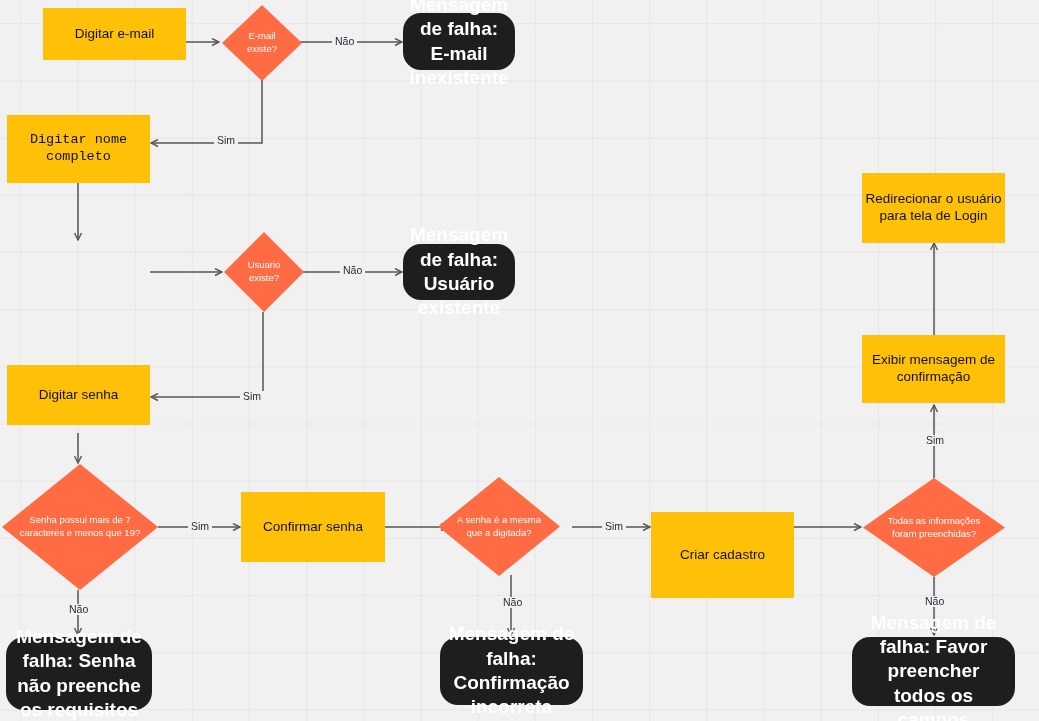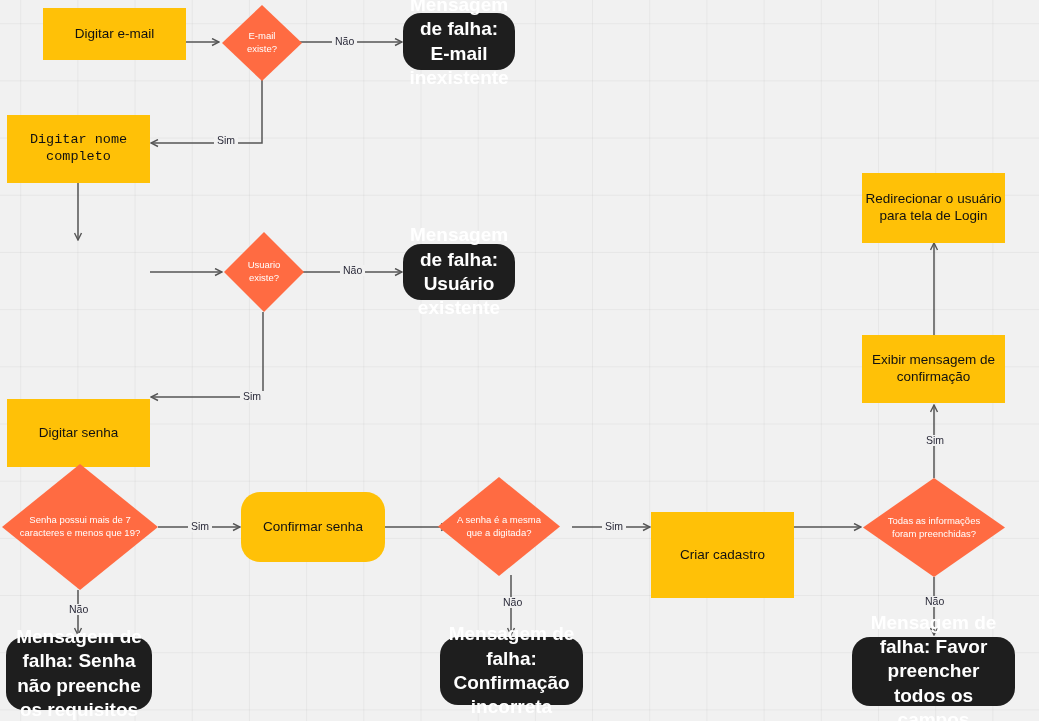--- a/index.html
+++ b/index.html
@@ -106,25 +106,25 @@
 
   <div class="node process" style="left:7px;top:8px;width:143px;height:52px;margin-left:36px;">
     <span>Digitar e-mail</span>
   </div>
 
   <div class="node process" style="left:7px;top:115px;width:143px;height:68px;font-family:Liberation Mono, monospace;">
     <span>Digitar nome completo</span>
   </div>
 
 
-  <div class="node process" style="left:7px;top:365px;width:143px;height:68px;margin-top:34px;">
+  <div class="node process" style="left:7px;top:365px;width:143px;height:60px;">
     <span>Digitar senha</span>
   </div>
 
-  <div class="node process" style="left:241px;top:492px;width:144px;height:70px;border-radius:19px;">
+  <div class="node process" style="left:241px;top:492px;width:144px;height:70px;">
     <span>Confirmar senha</span>
   </div>
 
   <div class="node process" style="left:651px;top:512px;width:143px;height:86px;">
     <span>Criar cadastro</span>
   </div>
 
   <div class="node process" style="left:862px;top:335px;width:143px;height:68px;">
     <span>Exibir mensagem de confirmação</span>
   </div>

